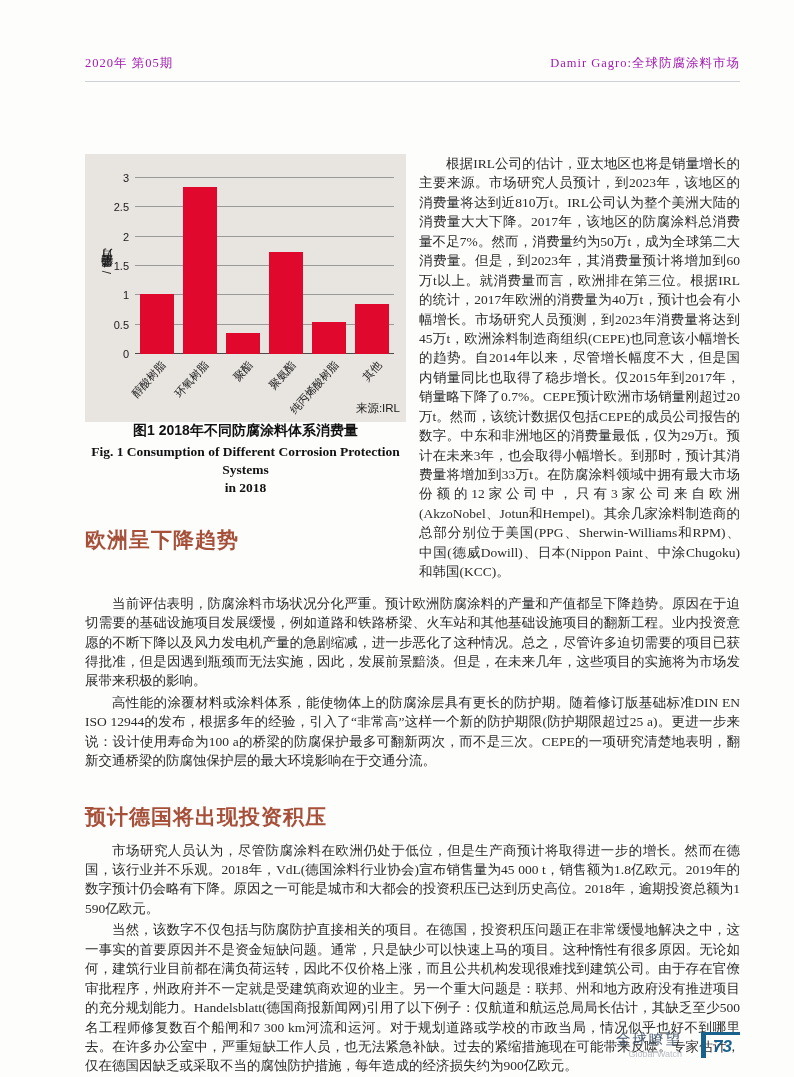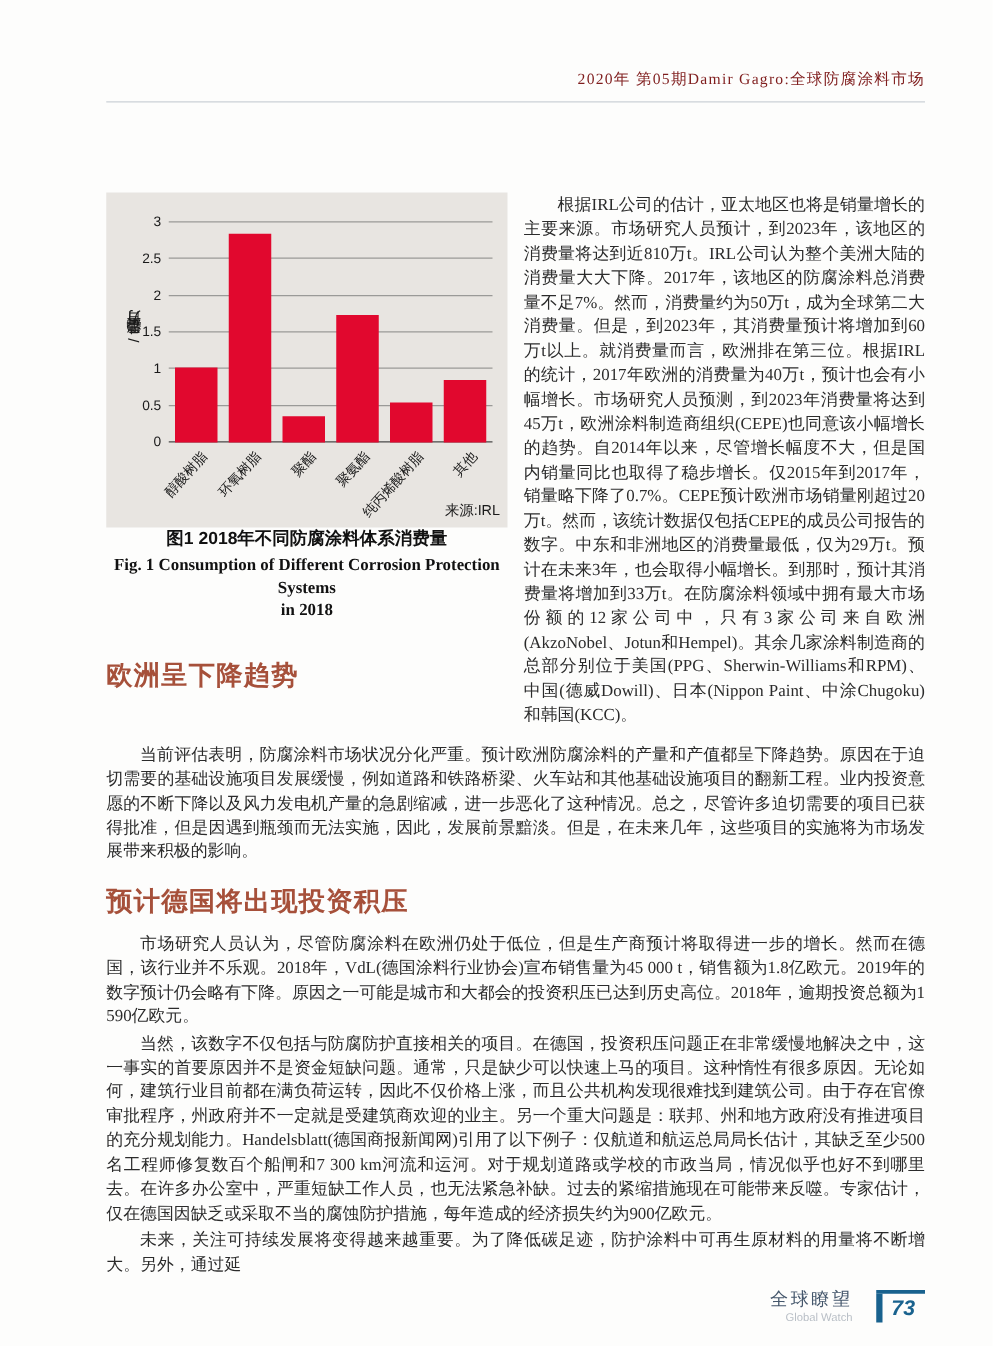--- a/index.html
+++ b/index.html
@@ -1,23 +1,23 @@
 <!DOCTYPE html>
 <html><head>
 <meta charset="utf-8">
 <style>
   * { margin:0; padding:0; box-sizing:border-box; }
   body { background:#ffffff; font-family:"Liberation Serif","DejaVu Serif",serif; }
   .page { position:relative; width:794px; height:1077px; background:#fdfdfc; overflow:hidden; }
   .content { padding:55px 54px 0 85px; }
 
   
-  .pg-header { display:flex; justify-content:flex-end; align-items:flex-end;
+  .pg-header { display:flex; justify-content:space-between; align-items:flex-end;
     border-bottom:1px solid #ccd1d6; padding-bottom:9px;
-    font-size:12.5px; color:#7f1d1d; letter-spacing:1px; }
+    font-size:12.5px; color:#a21caf; letter-spacing:1px; }
 
   
   .top-row { display:flex; gap:13px; margin-top:72px; }
   .fig-col { width:321px; flex:0 0 321px; }
   .chart-panel { position:relative; width:321px; height:268px; background:#e8e5e1;
     padding:24px 12px 0 50px; font-family:"Liberation Sans","DejaVu Sans",sans-serif; }
   .y-title { position:absolute; left:14px; top:28px; height:176px;
     writing-mode:vertical-rl; transform:rotate(180deg); text-align:center;
     font-size:12px; color:#1a1a1a; letter-spacing:1px; }
   .plot { position:relative; height:176px; }
@@ -39,21 +39,21 @@
   .cap-en { font-weight:bold; font-size:13.5px; color:#111; margin-top:3px; line-height:1.35; }
 
   .intro-col { flex:1; }
   .para { font-size:13.5px; line-height:1.44; color:#2b2b2b; text-align:justify;
     text-indent:2em; }
 
   
   .sec-h { font-family:"Liberation Sans","DejaVu Sans",sans-serif; font-weight:bold;
     font-size:21px; color:#a6503a; letter-spacing:1px; }
   .sec-h.in-col { margin-top:28px; }
-  .sec-h.flow { margin:16px 0 10px; }
+  .sec-h.flow { margin:32px 0 10px; }
   .body-block .para { margin-top:2px; }
   .body-block .para.first { margin-top:12px; }
 
   
   .pg-footer { position:absolute; right:54px; bottom:18px; display:flex;
     align-items:center; gap:19px; font-family:"Liberation Sans","DejaVu Sans",sans-serif; }
   .footer-label { text-align:right; }
   .footer-zh { font-size:14.5px; color:#44566b; letter-spacing:2px; }
   .footer-en { font-size:9px; color:#b9bfc6; margin-top:0; }
   .pageno { position:relative; border-top:3px solid #19628e; padding:2px 8px 1px 12px; }
@@ -134,20 +134,21 @@
         <h2 class="sec-h in-col">欧洲呈下降趋势</h2>
       </figure>
 
       <div class="intro-col">
         <p class="para">根据IRL公司的估计，亚太地区也将是销量增长的主要来源。市场研究人员预计，到2023年，该地区的消费量将达到近810万t。IRL公司认为整个美洲大陆的消费量大大下降。2017年，该地区的防腐涂料总消费量不足7%。然而，消费量约为50万t，成为全球第二大消费量。但是，到2023年，其消费量预计将增加到60万t以上。就消费量而言，欧洲排在第三位。根据IRL的统计，2017年欧洲的消费量为40万t，预计也会有小幅增长。市场研究人员预测，到2023年消费量将达到45万t，欧洲涂料制造商组织(CEPE)也同意该小幅增长的趋势。自2014年以来，尽管增长幅度不大，但是国内销量同比也取得了稳步增长。仅2015年到2017年，销量略下降了0.7%。CEPE预计欧洲市场销量刚超过20万t。然而，该统计数据仅包括CEPE的成员公司报告的数字。中东和非洲地区的消费量最低，仅为29万t。预计在未来3年，也会取得小幅增长。到那时，预计其消费量将增加到33万t。在防腐涂料领域中拥有最大市场份额的12家公司中，只有3家公司来自欧洲(AkzoNobel、Jotun和Hempel)。其余几家涂料制造商的总部分别位于美国(PPG、Sherwin-Williams和RPM)、中国(德威Dowill)、日本(Nippon Paint、中涂Chugoku)和韩国(KCC)。</p>
       </div>
     </div>
 
     <div class="body-block">
       <p class="para first">当前评估表明，防腐涂料市场状况分化严重。预计欧洲防腐涂料的产量和产值都呈下降趋势。原因在于迫切需要的基础设施项目发展缓慢，例如道路和铁路桥梁、火车站和其他基础设施项目的翻新工程。业内投资意愿的不断下降以及风力发电机产量的急剧缩减，进一步恶化了这种情况。总之，尽管许多迫切需要的项目已获得批准，但是因遇到瓶颈而无法实施，因此，发展前景黯淡。但是，在未来几年，这些项目的实施将为市场发展带来积极的影响。</p>
+      <p class="para">高性能的涂覆材料或涂料体系，能使物体上的防腐涂层具有更长的防护期。随着修订版基础标准DIN EN ISO 12944的发布，根据多年的经验，引入了“非常高”这样一个新的防护期限(防护期限超过25 a)。更进一步来说：设计使用寿命为100 a的桥梁的防腐保护最多可翻新两次，而不是三次。CEPE的一项研究清楚地表明，翻新交通桥梁的防腐蚀保护层的最大环境影响在于交通分流。</p>
     </div>
 
     <h2 class="sec-h flow">预计德国将出现投资积压</h2>
 
     <div class="body-block">
       <p class="para">市场研究人员认为，尽管防腐涂料在欧洲仍处于低位，但是生产商预计将取得进一步的增长。然而在德国，该行业并不乐观。2018年，VdL(德国涂料行业协会)宣布销售量为45 000 t，销售额为1.8亿欧元。2019年的数字预计仍会略有下降。原因之一可能是城市和大都会的投资积压已达到历史高位。2018年，逾期投资总额为1 590亿欧元。</p>
       <p class="para">当然，该数字不仅包括与防腐防护直接相关的项目。在德国，投资积压问题正在非常缓慢地解决之中，这一事实的首要原因并不是资金短缺问题。通常，只是缺少可以快速上马的项目。这种惰性有很多原因。无论如何，建筑行业目前都在满负荷运转，因此不仅价格上涨，而且公共机构发现很难找到建筑公司。由于存在官僚审批程序，州政府并不一定就是受建筑商欢迎的业主。另一个重大问题是：联邦、州和地方政府没有推进项目的充分规划能力。Handelsblatt(德国商报新闻网)引用了以下例子：仅航道和航运总局局长估计，其缺乏至少500名工程师修复数百个船闸和7 300 km河流和运河。对于规划道路或学校的市政当局，情况似乎也好不到哪里去。在许多办公室中，严重短缺工作人员，也无法紧急补缺。过去的紧缩措施现在可能带来反噬。专家估计，仅在德国因缺乏或采取不当的腐蚀防护措施，每年造成的经济损失约为900亿欧元。</p>
       <p class="para clearfix">
         <span>未来，关注可持续发展将变得越来越重要。为了降低碳足迹，防护涂料中可再生原材料的用量将不断增大。另外，通过延</span></p>
       <p></p>

